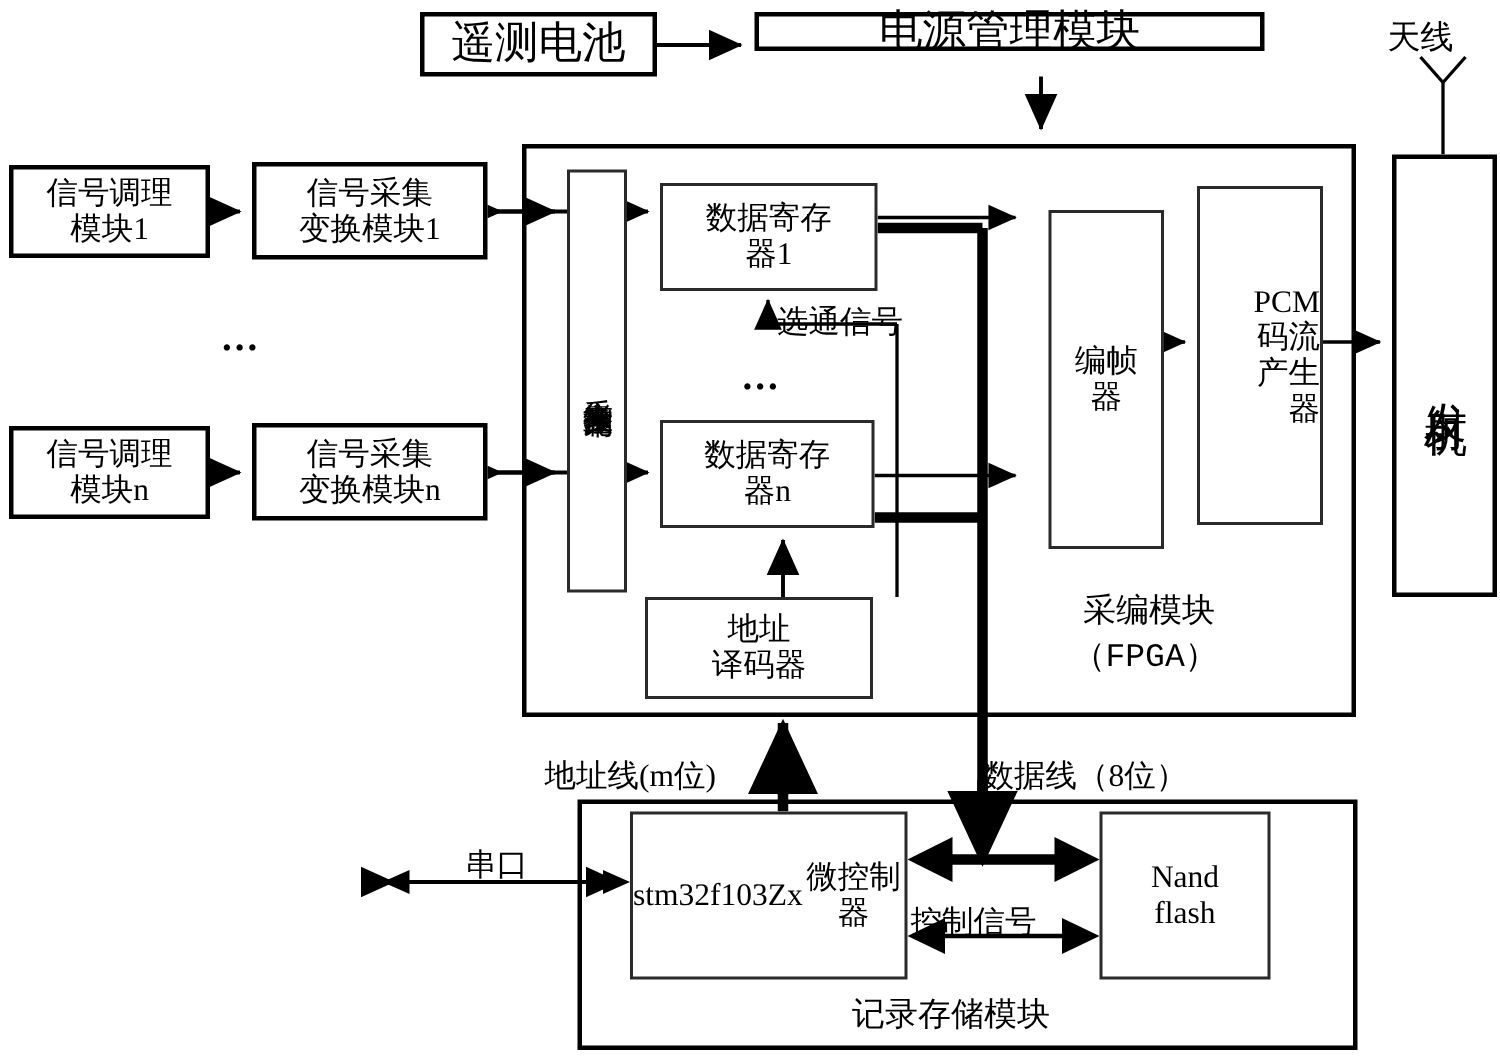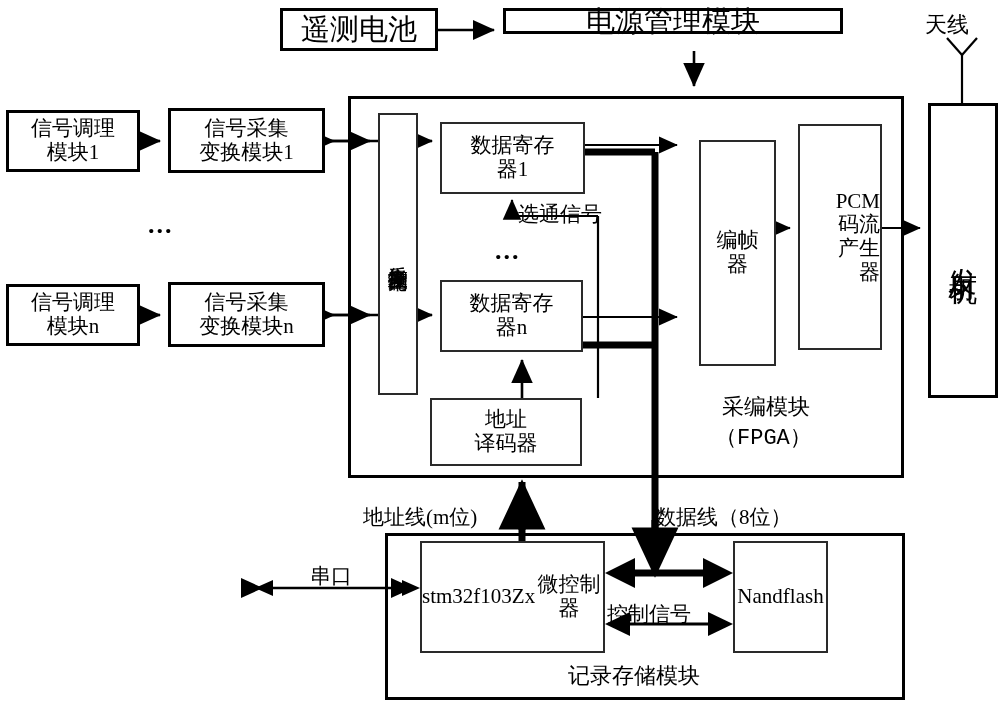--- a/index.html
+++ b/index.html
@@ -152,21 +152,21 @@
     <span style="writing-mode:vertical-rl; text-orientation:upright; letter-spacing:4px;">发射机</span>
   </div>
 
   <div class="container" style="left:385px; top:533px; width:520px; height:167px;"></div>
 
   <div class="box thin f21" style="left:420px; top:541px; width:185px; height:112px; flex-direction:row;">
     <span class="f21">stm32f103Zx</span>
     <span class="f21">微控制器</span>
   </div>
 
-  <div class="box thin f21" style="left:733px; top:541px; width:95px; height:112px; flex-direction:row;">
+  <div class="box thin f21" style="left:733px; top:541px; width:114px; height:112px; flex-direction:column;">
     <span>Nand</span>
     <span>flash</span>
   </div>
 
   <div class="label f22" style="left:568px; top:661px;text-align:center;">记录存储模块</div>
 
   <div class="label f21" style="left:518px; top:200px;">选通信号</div>
   <div class="label f21" style="left:363px; top:503px;">地址线(m位)</div>
   <div class="label f21" style="left:655px; top:503px;">数据线（8位）</div>
   <div class="label f21" style="left:607px; top:600px;">控制信号</div>

